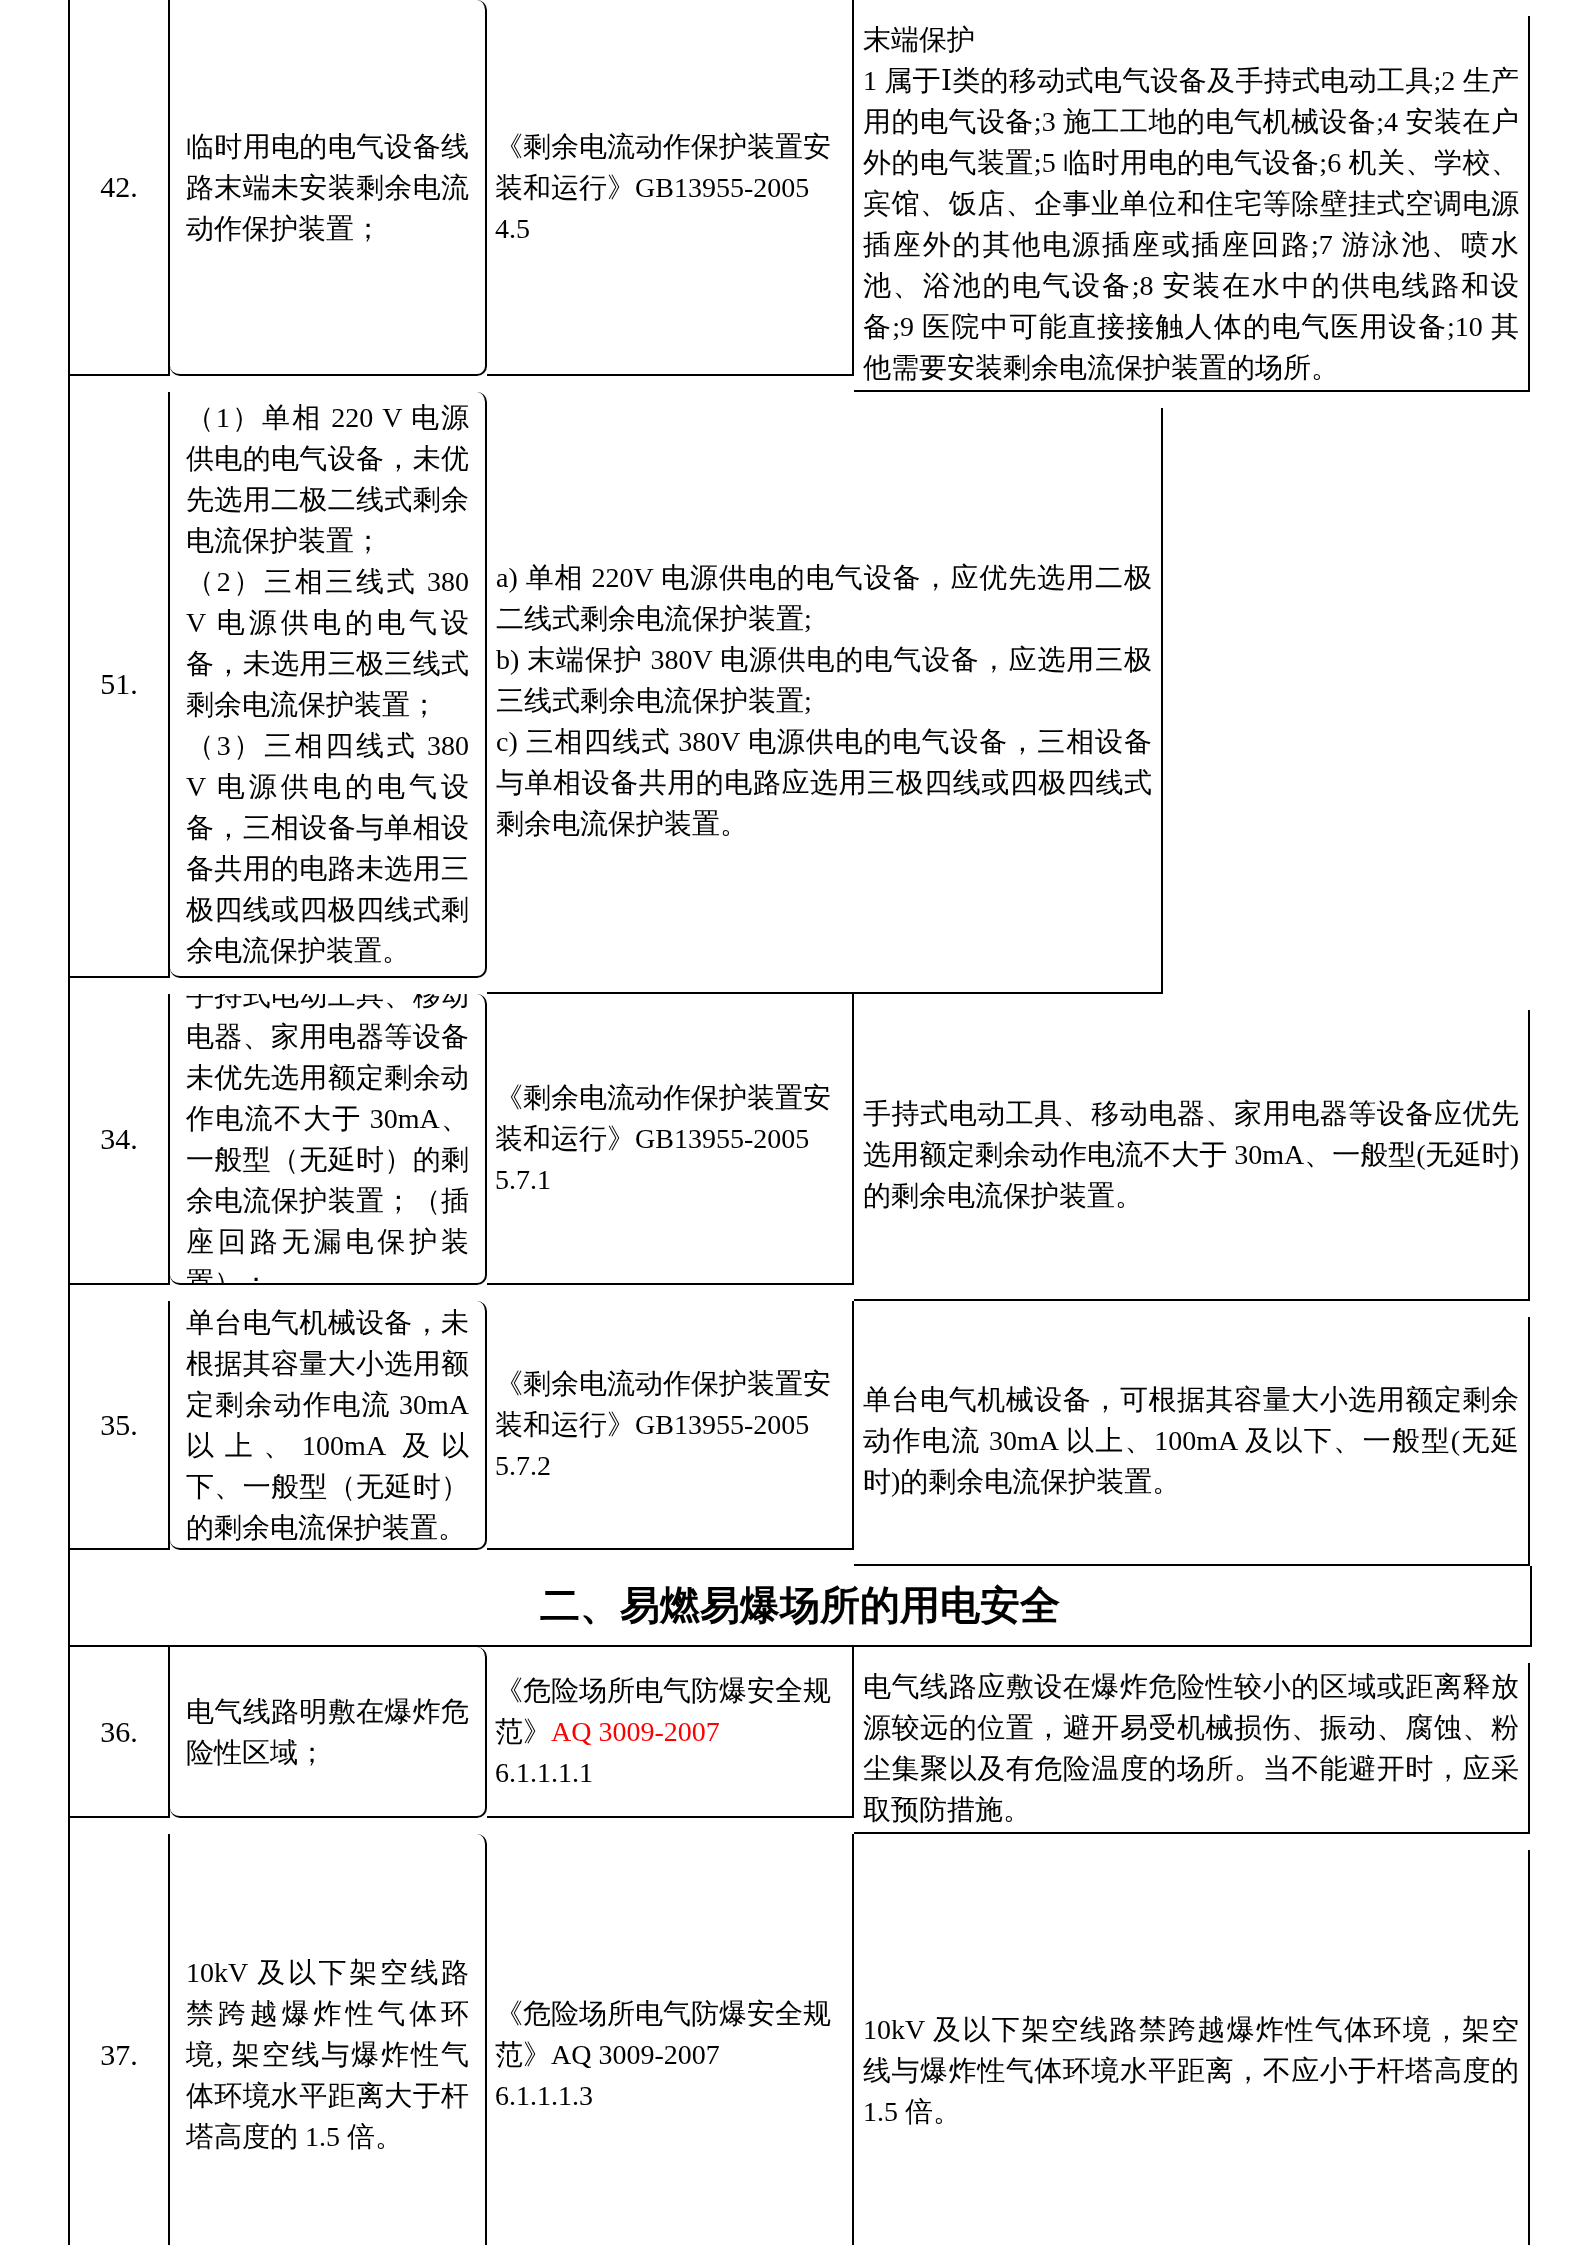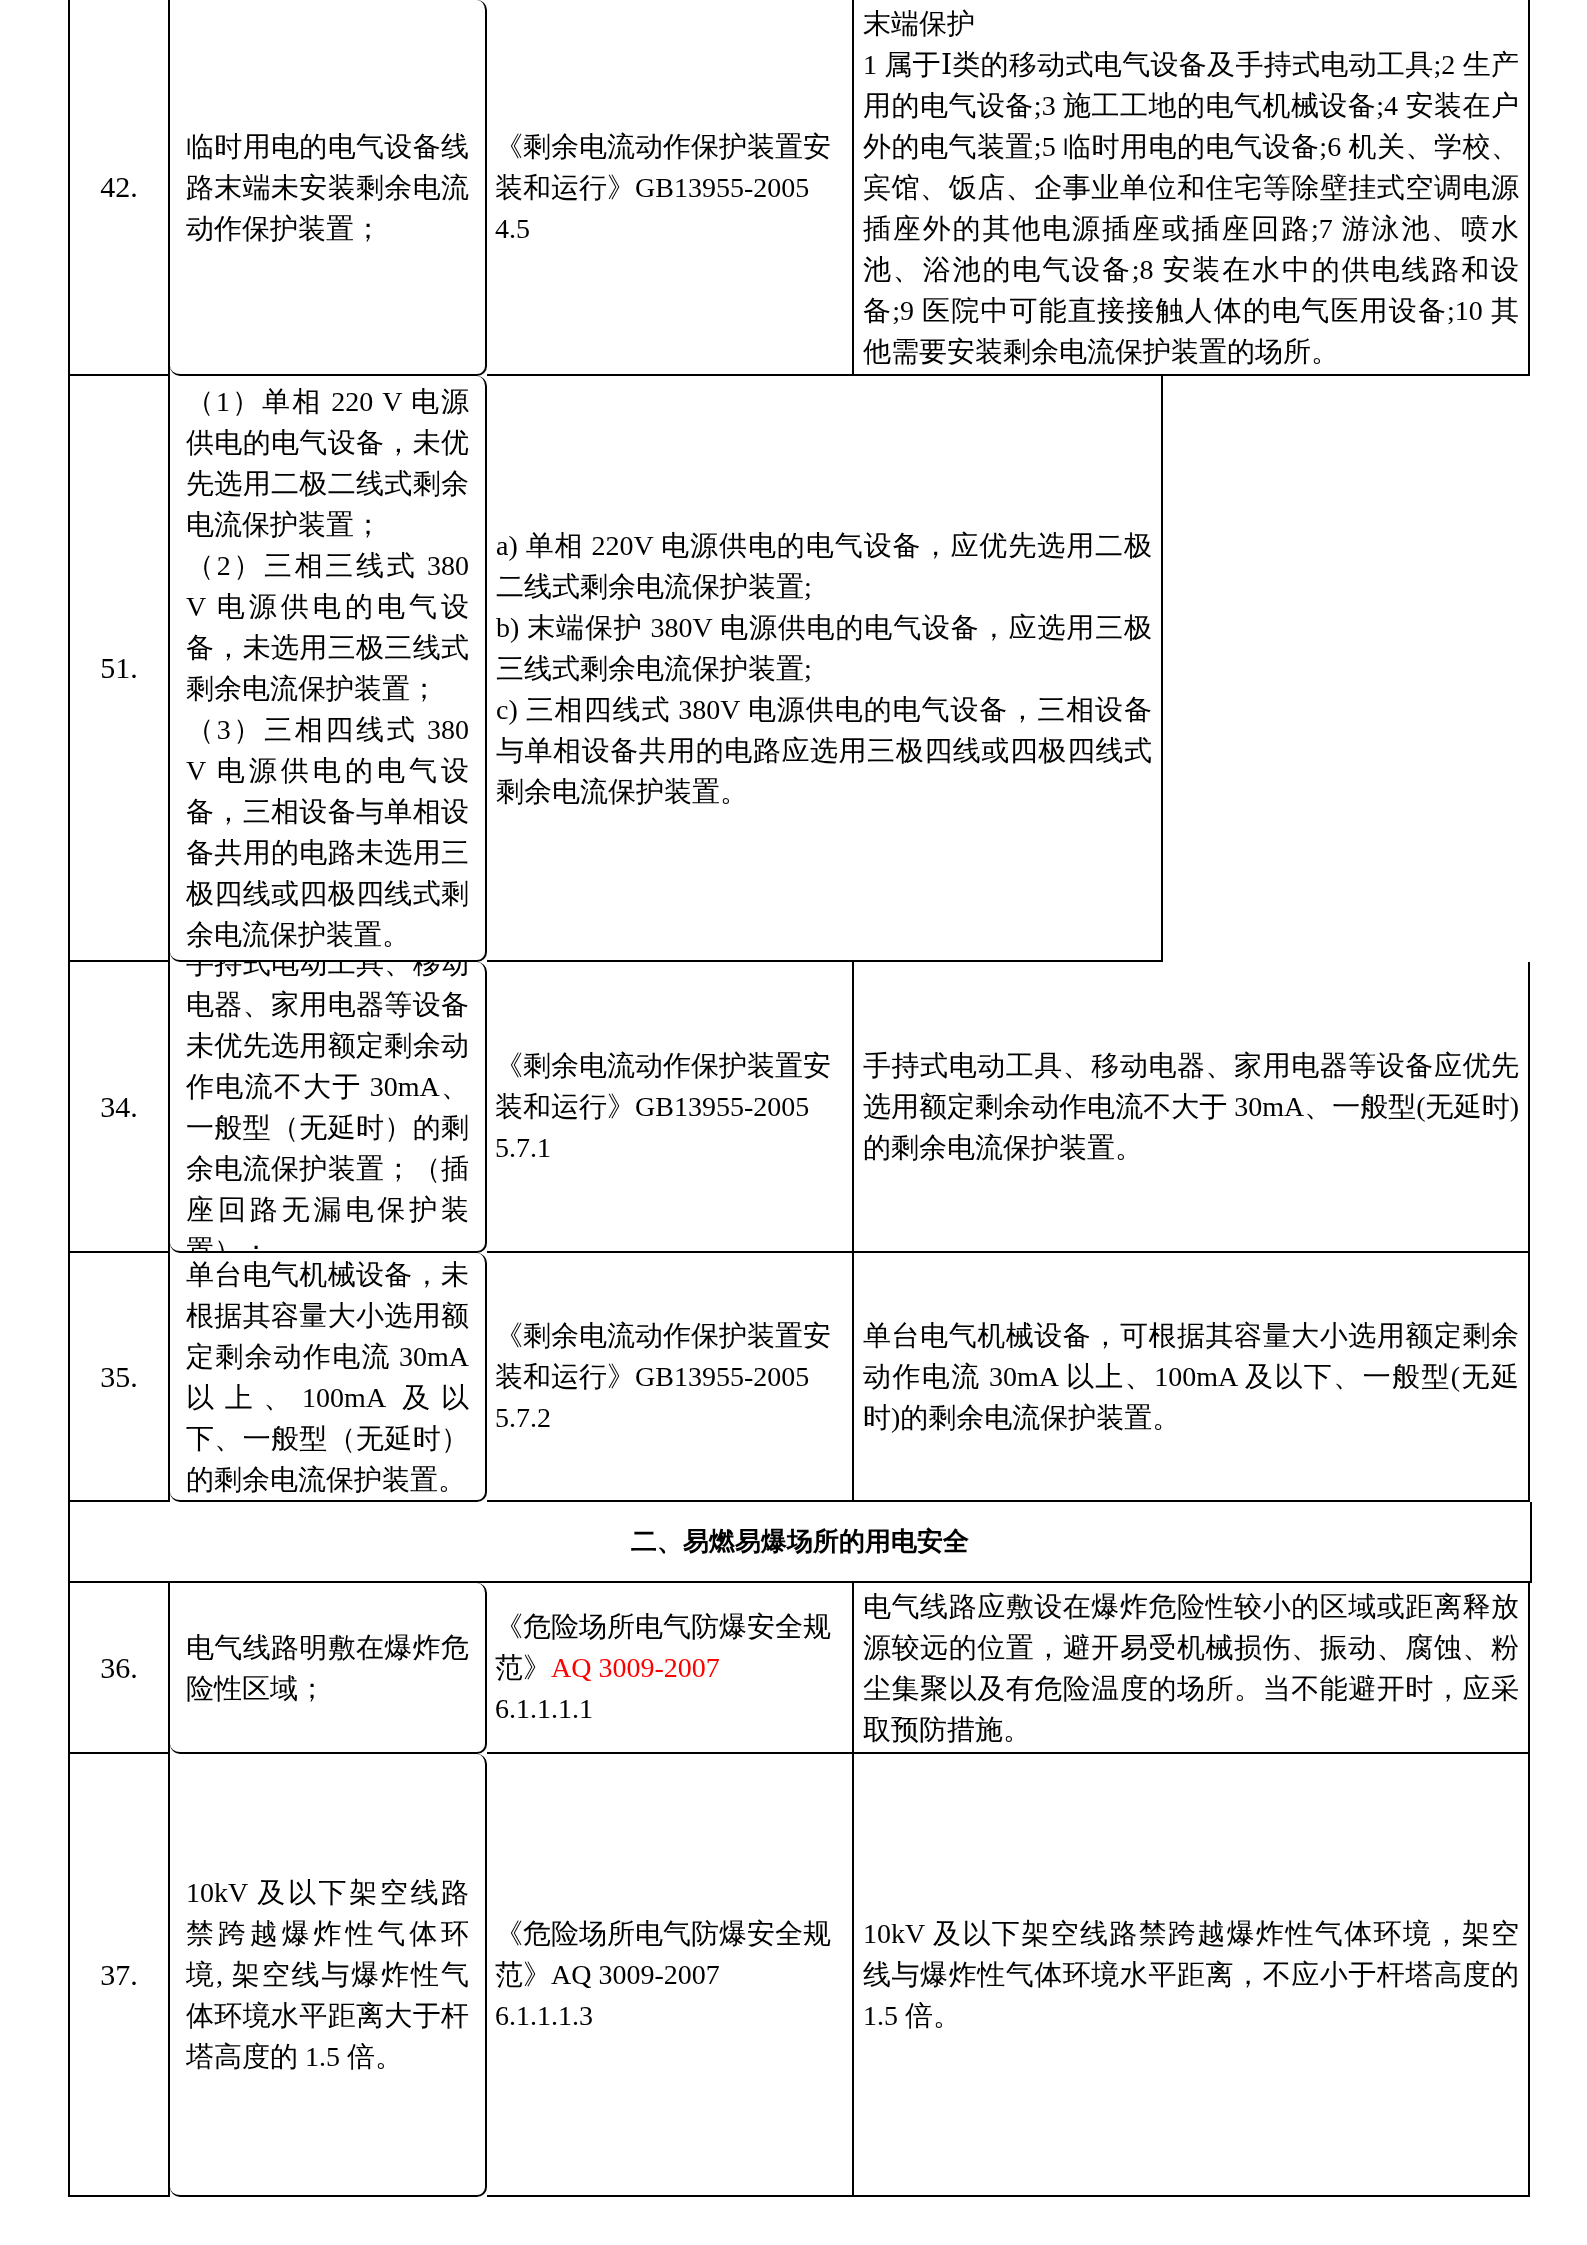--- a/index.html
+++ b/index.html
@@ -20,42 +20,42 @@
     box-sizing:border-box;
     border-right:2px solid #000;
     border-bottom:2px solid #000;
     display:flex;
     align-items:center;
     overflow:hidden;
   }
   .c1{width:100px;justify-content:center;}
   .c2{width:317px;padding:0 16px;border-radius:10px;}
   .c3{width:367px;padding:0 8px;}
-  .c4{width:676px;padding:0 9px;}
+  .c4{width:676px;padding:0 9px;margin-top:16px;}
   .txt{
     width:100%;
     font-size:28px;
     line-height:41px;
     white-space:pre-wrap;
     text-align:justify;
   }
   .c3 .txt{text-align:left;}
   .num{font-size:30px;}
   .red{color:#ff0000;}
   .section-row{
     box-sizing:border-box;
     height:81px;
     border-right:2px solid #000;
     border-bottom:2px solid #000;
     display:flex;align-items:center;justify-content:center;
   }
   .section-row .txt{
     width:auto;
     font-weight:bold;
-    font-size:26px;
+    font-size:40px;
     white-space:nowrap;
     text-align:right;
   }
   
   .h376 .cell{height:376px;}
   .h586 .cell{height:586px;}
   .h291 .cell{height:291px;}
   .h249 .cell{height:249px;}
   .h171 .cell{height:171px;}
   .h443 .cell{height:443px;}

